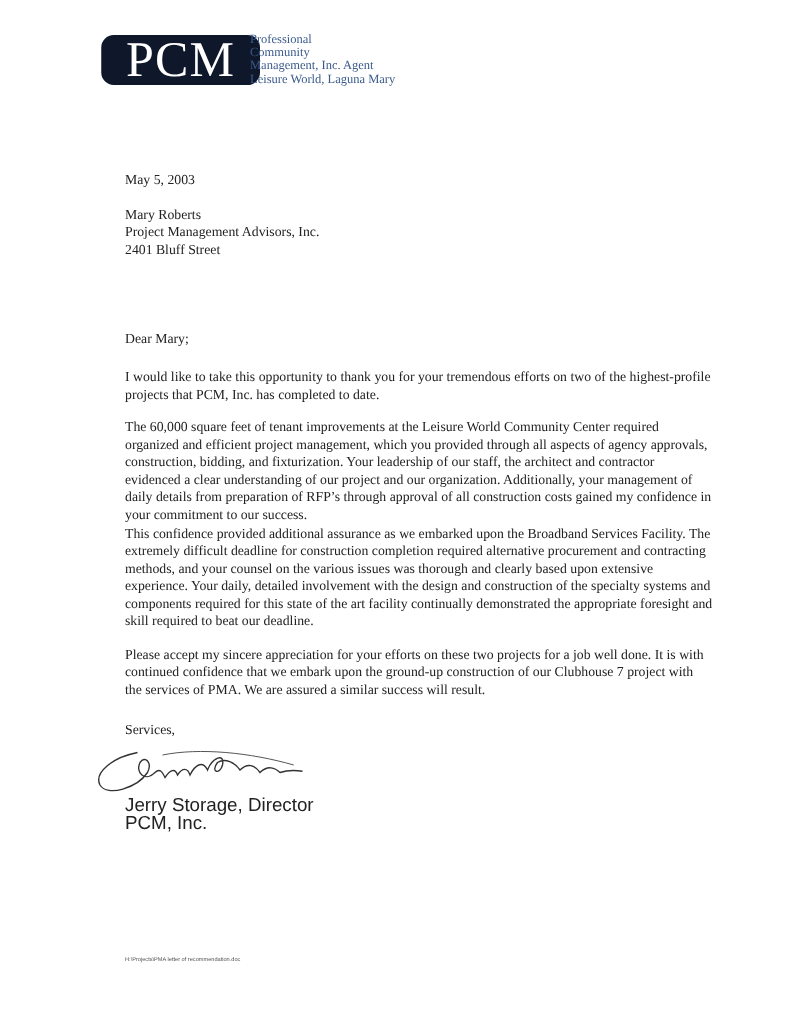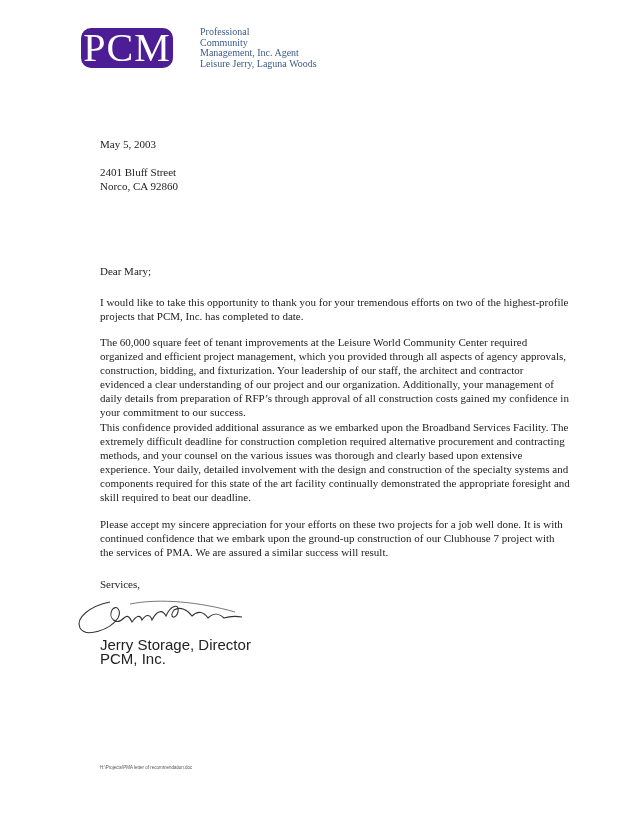--- a/index.html
+++ b/index.html
@@ -1,19 +1,19 @@
 <!DOCTYPE html>
 <html><head>
   <meta charset="utf-8">
   <style>
     html, body { margin: 0; padding: 0; background: #ffffff; }
     body { width: 641px; height: 820px; position: relative; overflow: hidden; }
     .logo-box {
-      position: absolute; left: 81px; top: 28px; width: 92px; height: 40px;
-      background: #4c1d95; border-radius: 10px;
+      position: absolute; left: 81px; top: 28px; width: 127px; height: 40px;
+      background: #0f172a; border-radius: 10px;
       display: flex; align-items: flex-start; justify-content: center;
     }
     .logo-text {
       font-family: "Liberation Serif", "DejaVu Serif", serif;
       color: #ffffff; font-size: 40px; font-weight: normal; letter-spacing: 1px;
       line-height: 40px; transform: scaleY(1.0);
     }
     .logo-tagline {
       position: absolute; left: 200px; top: 27px;
       font-family: "Liberation Serif", "DejaVu Serif", serif;
@@ -46,29 +46,30 @@
 <body>
 
 <div>
   <div class="logo-box">
     <span class="logo-text">PCM</span>
   </div>
   <div class="logo-tagline">
     <div>Professional</div>
     <div>Community</div>
     <div>Management, Inc. Agent</div>
-    <div>Leisure Jerry, Laguna Woods</div>
+    <div>Leisure World, Laguna Mary</div>
   </div>
 </div>
 
 <div class="letter">
   <p class="date">May 5, 2003</p>
   <div class="address">
+    <p>Mary Roberts</p>
+    <p>Project Management Advisors, Inc.</p>
     <p>2401 Bluff Street</p>
-    <p>Norco, CA 92860</p>
   </div>
   <p class="salutation">Dear Mary;</p>
   <p class="para p1">I would like to take this opportunity to thank you for your tremendous efforts on two of the highest-profile projects that PCM, Inc. has completed to date.</p>
   <p class="para p2">The 60,000 square feet of tenant improvements at the Leisure World Community Center required organized and efficient project management, which you provided through all aspects of agency approvals, construction, bidding, and fixturization.  Your leadership of our staff, the architect and contractor evidenced a clear understanding of our project and our organization.  Additionally, your management of daily details from preparation of RFP’s through approval of all construction costs gained my confidence in your commitment to our success.</p>
   <p class="para p3">This confidence provided additional assurance as we embarked upon the Broadband Services Facility.  The extremely difficult deadline for construction completion required alternative procurement and contracting methods, and your counsel on the various issues was thorough and clearly based upon extensive experience.  Your daily, detailed involvement with the design and construction of the specialty systems and components required for this state of the art facility continually demonstrated the appropriate foresight and skill required to beat our deadline.</p>
   <p class="para p4">Please accept my sincere appreciation for your efforts on these two projects for a job well done.  It is with continued confidence that we embark upon the ground-up construction of our Clubhouse 7 project with the services of PMA.  We are assured a similar success will result.</p>
   <p class="closing">Services,</p>
 </div>
 
 <svg class="signature-svg" viewBox="0 0 180 56">

